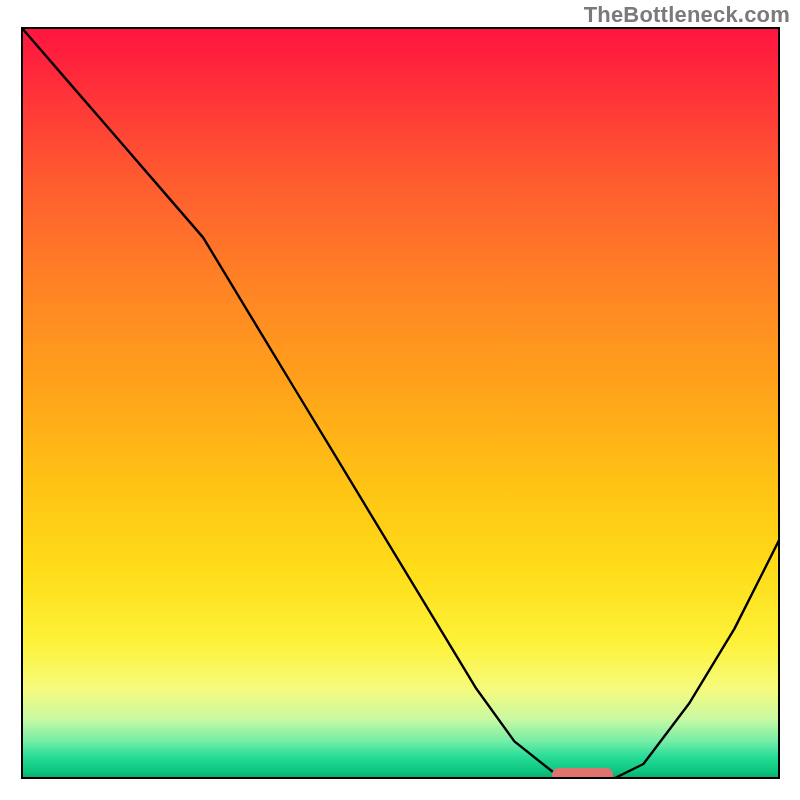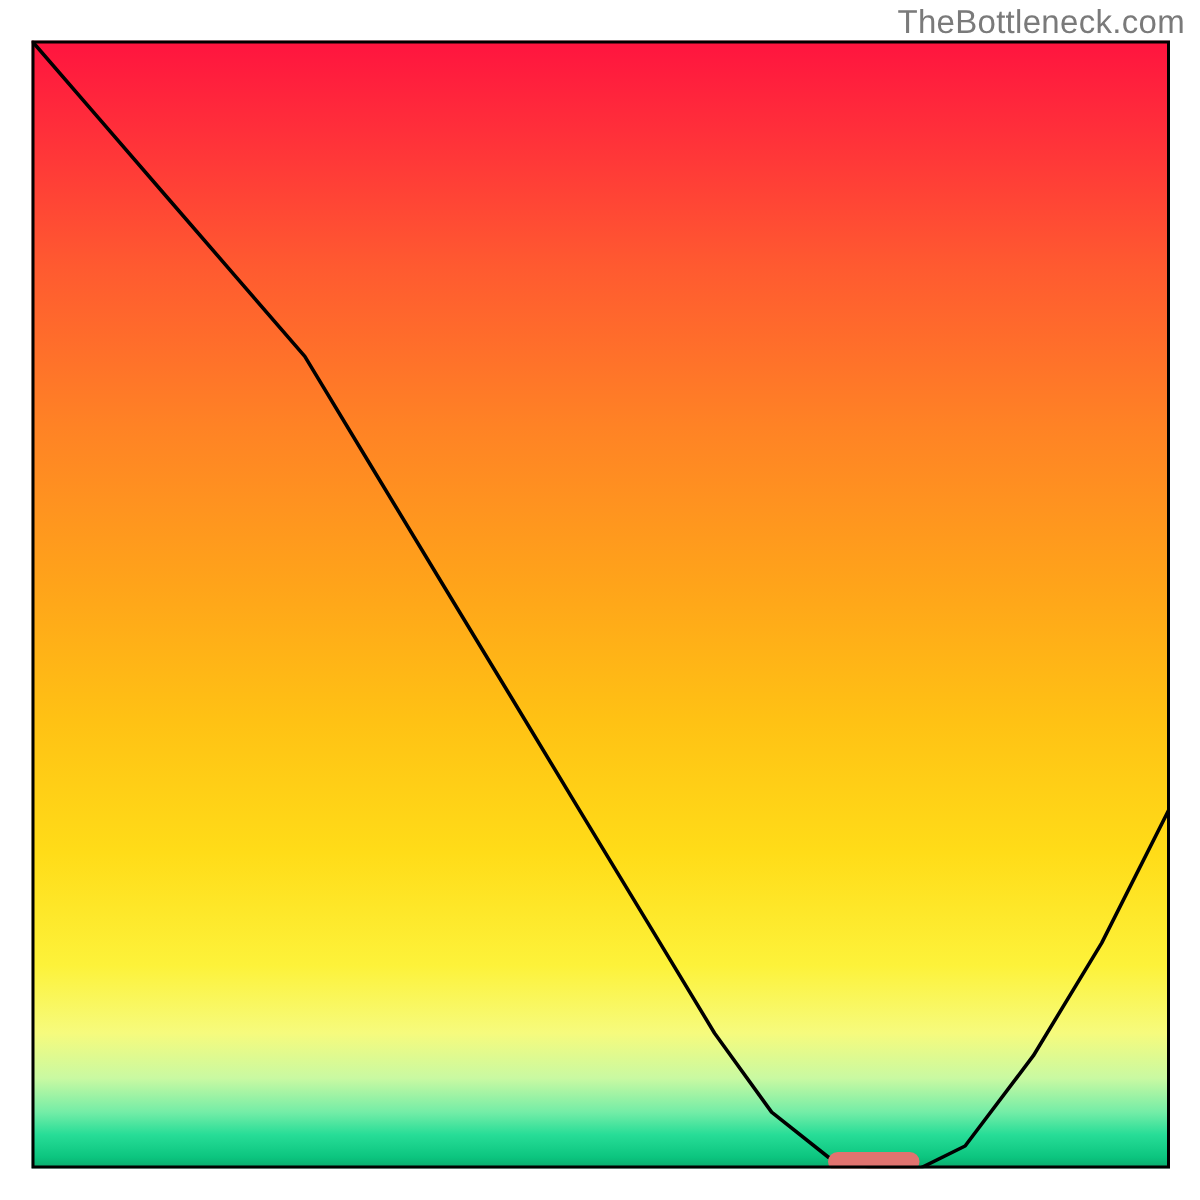--- a/index.html
+++ b/index.html
@@ -15,21 +15,21 @@
     position: relative;
     width: 800px;
     height: 800px;
   }
   .watermark {
     position: absolute;
     top: 2px;
     right: 10px;
     color: #7a7a7a;
     font-size: 22px;
-    font-weight: 400;
+    font-weight: 700;
     letter-spacing: 0.2px;
     user-select: none;
   }
   .plot-area {
     position: absolute;
     left: 21px;
     top: 27px;
     width: 759px;
     height: 752px;
     overflow: hidden;

